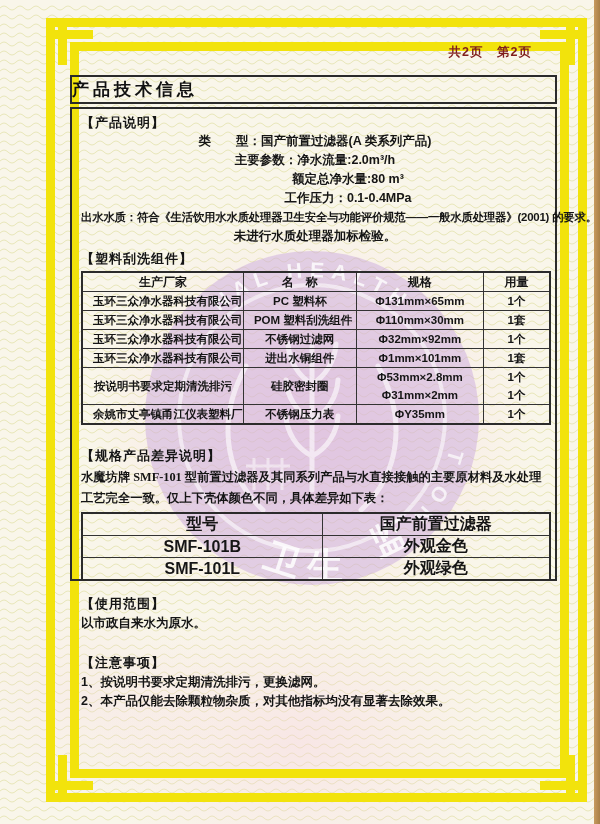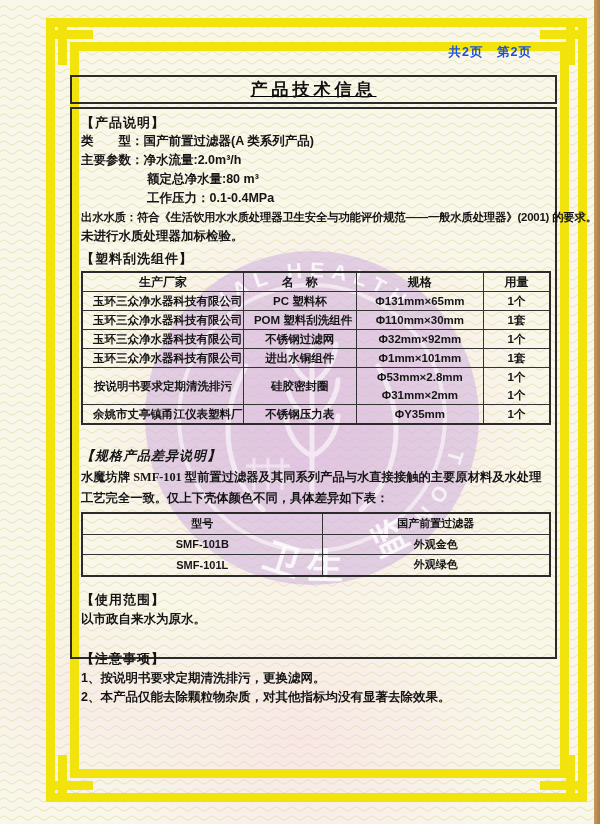--- a/index.html
+++ b/index.html
@@ -10,41 +10,41 @@
   .pink-tint{position:absolute;inset:0;z-index:1;
     background:
       radial-gradient(ellipse 310px 290px at 52% 51%, rgba(246,198,218,.45), rgba(246,198,218,0) 72%),
       radial-gradient(ellipse 300px 210px at 50% 90%, rgba(246,205,222,.38), rgba(246,205,222,0) 70%),
       radial-gradient(ellipse 200px 150px at 15% 85%, rgba(244,210,224,.25), rgba(244,210,224,0) 70%);}
   .scan-edge-right{position:absolute;right:0;top:0;width:6px;height:100%;z-index:6;
     background:linear-gradient(to left,#a87f47,#c79a5e);}
   .seal{position:absolute;left:142px;top:248px;width:340px;height:340px;z-index:2;}
   .frame{position:absolute;left:0;top:0;z-index:3;}
   .page-indicator{position:absolute;top:44px;right:68px;z-index:4;
-    font-size:12.5px;font-weight:bold;color:#1d4ed8;letter-spacing:1px;}
+    font-size:12.5px;font-weight:bold;color:#7f1d1d;letter-spacing:1px;}
   .title-box{position:absolute;left:70px;top:75px;width:487px;height:29px;z-index:4;
-    border:2px solid #2b2b2b;box-sizing:border-box;display:flex;align-items:center;justify-content:center;text-decoration:underline;}
+    border:2px solid #2b2b2b;box-sizing:border-box;display:flex;align-items:center;}
   .title-box span{font-size:17px;font-weight:bold;color:#111;letter-spacing:4px;}
-  .content-box{position:absolute;left:70px;top:107px;width:487px;height:552px;z-index:4;
+  .content-box{position:absolute;left:70px;top:107px;width:487px;height:474px;z-index:4;
     border:2px solid #2b2b2b;box-sizing:border-box;padding:5px 6px 0 9px;color:#151515;}
   .sec-heading{font-size:13px;font-weight:bold;line-height:18px;letter-spacing:1px;}
-  .desc-line{font-size:12.5px;font-weight:bold;line-height:19px;white-space:nowrap;}
+  .desc-line{font-size:12.5px;font-weight:bold;line-height:19px;white-space:nowrap;text-align:center;}
   .desc-line.indent{padding-left:66px;}
   .desc-line.small{font-size:11.4px;letter-spacing:-0.2px;}
-  .mt4{margin-top:4px;} .mt3{margin-top:3px;} .mt22{margin-top:22px;font-style:italic;}
+  .mt4{margin-top:4px;} .mt3{margin-top:3px;} .mt22{margin-top:22px;}
   .mt14{margin-top:14px;} .mt10{margin-top:21px;font-family:Liberation Mono, monospace;}
   .tbl{border-collapse:collapse;width:470px;table-layout:fixed;
     border:2px solid #2b2b2b;font-weight:bold;color:#151515;}
   .tbl th,.tbl td{border:1.4px solid #333;text-align:center;padding:0 10px;
     white-space:nowrap;overflow:hidden;}
   .comp-tbl th{font-size:12px;height:18px;}
   .comp-tbl td{font-size:11.5px;height:18px;}
   .comp-tbl .dbl{height:36px;}
   .comp-tbl .dbl div{line-height:18px;}
-  .diff-tbl th,.diff-tbl td{font-size:11px;height:19.5px;margin-left:8px;}
+  .diff-tbl th,.diff-tbl td{font-size:16px;height:19.5px;margin-left:8px;}
   .para{font-size:12.3px;font-weight:bold;line-height:21px;margin-top:2px;font-family:Liberation Serif, serif;}
   .body-line{font-size:12.5px;font-weight:bold;line-height:21px;}
   .note-line{font-size:12.5px;font-weight:bold;line-height:19px;}
 </style>
 </head>
 <body>
 
 <div class="page">
 
   <svg id="wavy" class="bg-pattern" width="600" height="824">

